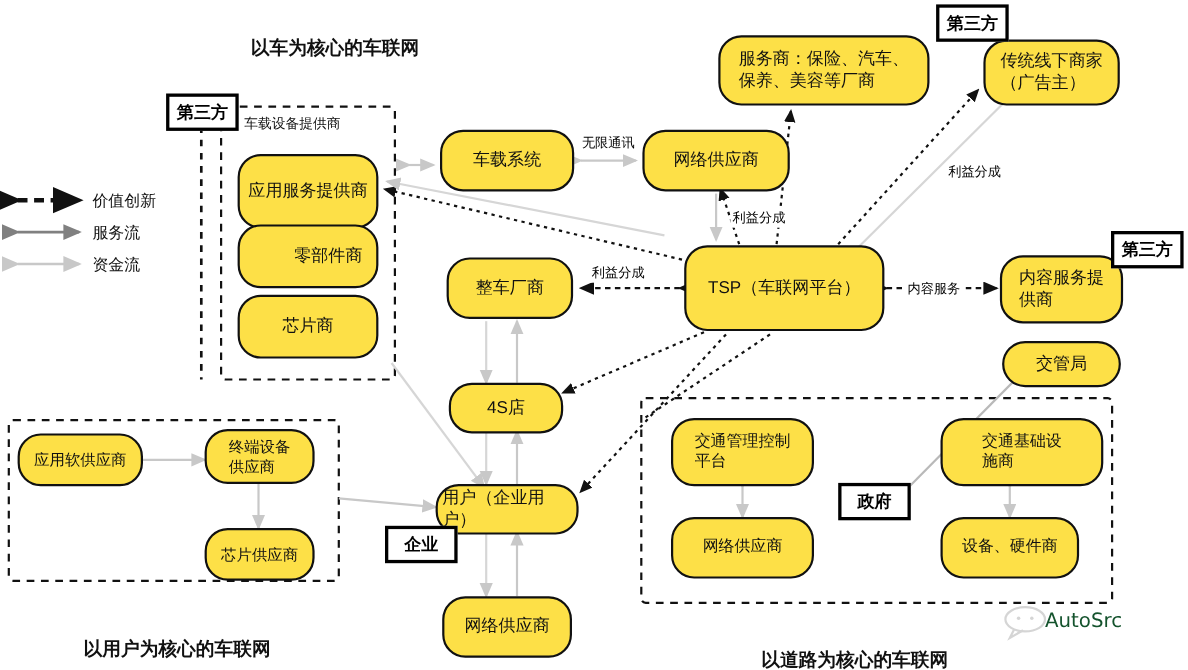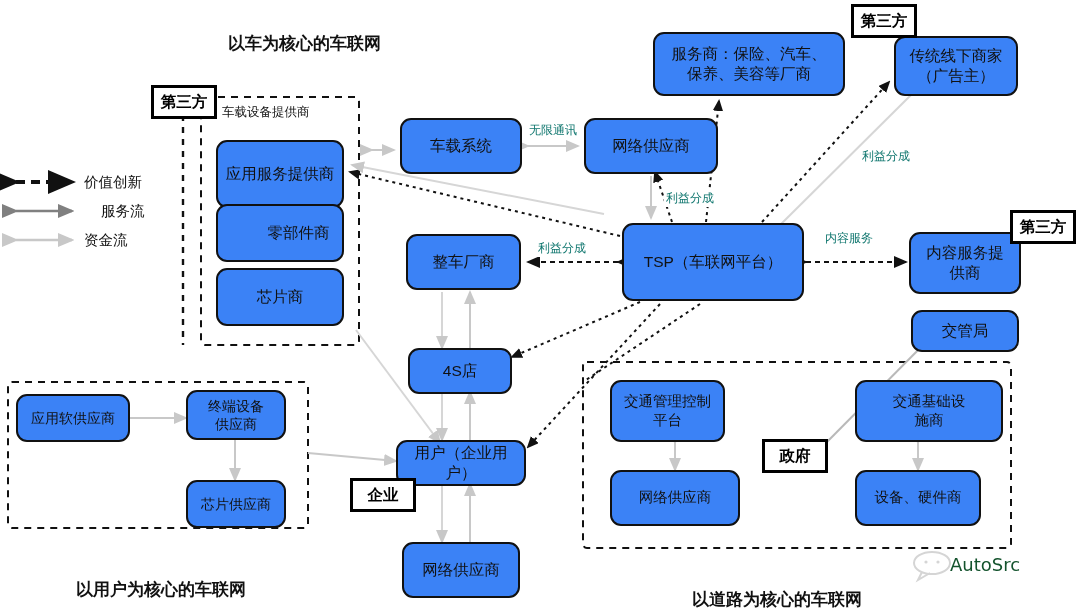--- a/index.html
+++ b/index.html
@@ -8,24 +8,24 @@
     width:1080px;height:609px;
     background:#ffffff;
     font-family:"Liberation Sans","DejaVu Sans",sans-serif;
     overflow:hidden;
   }
   svg.layer{position:absolute;left:0;top:0;width:1080px;height:609px;}
   .node{
     position:absolute;
     box-sizing:border-box;
     border:2.2px solid #111;
-    border-radius:11px;
-    background:#3b82f6;
+    border-radius:21px;
+    background:#fde047;
     display:flex;align-items:center;justify-content:center;
-    text-align:center;
+    text-align:left;
     color:#111;
     font-size:15.5px;
     line-height:1.32;
     padding:2px 4px;
     white-space:pre-line;
   }
   .tag{
     position:absolute;
     box-sizing:border-box;
     border:3px solid #000;
@@ -38,21 +38,21 @@
   }
   .grouplabel{
     position:absolute;
     font-size:12.5px;
     color:#111;
     white-space:nowrap;
   }
   .edgelabel{
     position:absolute;
     font-size:12px;
-    color:#0f766e;
+    color:#000000;
     white-space:nowrap;
     background:#fff;
     padding:0 2px;
     z-index:4;
   }
   .caption{
     position:absolute;
     font-size:17px;
     font-weight:bold;
     color:#111;
@@ -157,21 +157,21 @@
     </g>
   </svg>
 
   <svg class="layer" style="pointer-events:none;">
     <path d="M16,182 L72,182" stroke="#111" stroke-width="4" stroke-dasharray="9,6" marker-end="url(#ah-dark)" marker-start="url(#ah-dark)"></path>
     <path d="M16,211 L72,211" stroke="#808080" stroke-width="2.4" marker-end="url(#ah-mid)" marker-start="url(#ah-mid)"></path>
     <path d="M16,240 L72,240" stroke="#c8c8c8" stroke-width="2.4" marker-end="url(#ah-light)" marker-start="url(#ah-light)"></path>
   </svg>
 
   <div class="legend-item" style="left:84px;top:173px;">价值创新</div>
-  <div class="legend-item" style="left:84px;top:202px;margin-left:17px;">服务流</div>
+  <div class="legend-item" style="left:84px;top:202px;">服务流</div>
   <div class="legend-item" style="left:84px;top:231px;">资金流</div>
 
   <div class="caption" style="left:228px;top:32px;">以车为核心的车联网</div>
   <div class="caption" style="left:76px;top:578px;">以用户为核心的车联网</div>
   <div class="caption" style="left:692px;top:588px;font-family:Liberation Mono, monospace;">以道路为核心的车联网</div>
 
   <div class="wm" style="left:950px;top:554px;">AutoSrc</div>
   <svg class="layer" style="pointer-events:none;">
     <ellipse cx="932" cy="563" rx="18" ry="11" fill="none" stroke="#d5d5d5" stroke-width="2"></ellipse>
     <path d="M922,572 L918,580 L930,573" fill="none" stroke="#d5d5d5" stroke-width="2"></path>
@@ -207,26 +207,26 @@
 
   <div class="node" style="left:408px;top:348px;width:104px;height:46px;">4S店</div>
   <div class="node" style="left:396px;top:440px;width:130px;height:46px;">用户（企业用户）</div>
   <div class="node" style="left:402px;top:542px;width:118px;height:56px;">网络供应商</div>
 
   <div class="node" style="left:16px;top:394px;width:114px;height:48px;font-size:14px;">应用软供应商</div>
   <div class="node" style="left:186px;top:390px;width:100px;height:50px;font-size:14px;">终端设备
 供应商</div>
   <div class="node" style="left:186px;top:480px;width:100px;height:48px;font-size:14px;">芯片供应商</div>
 
-  <div class="node" style="left:610px;top:380px;width:115px;height:62px;font-size:14.5px;">交通管理控制
+  <div class="node" style="left:610px;top:380px;width:130px;height:62px;font-size:14.5px;">交通管理控制
 平台</div>
   <div class="node" style="left:610px;top:470px;width:130px;height:56px;font-size:14.5px;">网络供应商</div>
   <div class="node" style="left:855px;top:380px;width:148px;height:62px;font-size:14.5px;">交通基础设
 施商</div>
   <div class="node" style="left:855px;top:470px;width:126px;height:56px;font-size:14.5px;">设备、硬件商</div>
 
   <div class="edgelabel" style="left:527px;top:122px;">无限通讯</div>
   <div class="edgelabel" style="left:664px;top:190px;">利益分成</div>
   <div class="edgelabel" style="left:536px;top:240px;">利益分成</div>
   <div class="edgelabel" style="left:860px;top:148px;">利益分成</div>
-  <div class="edgelabel" style="left:823px;top:230px;">内容服务</div>
+  <div class="edgelabel" style="left:823px;top:254px;">内容服务</div>
 
 </div>
 
 </body></html>

